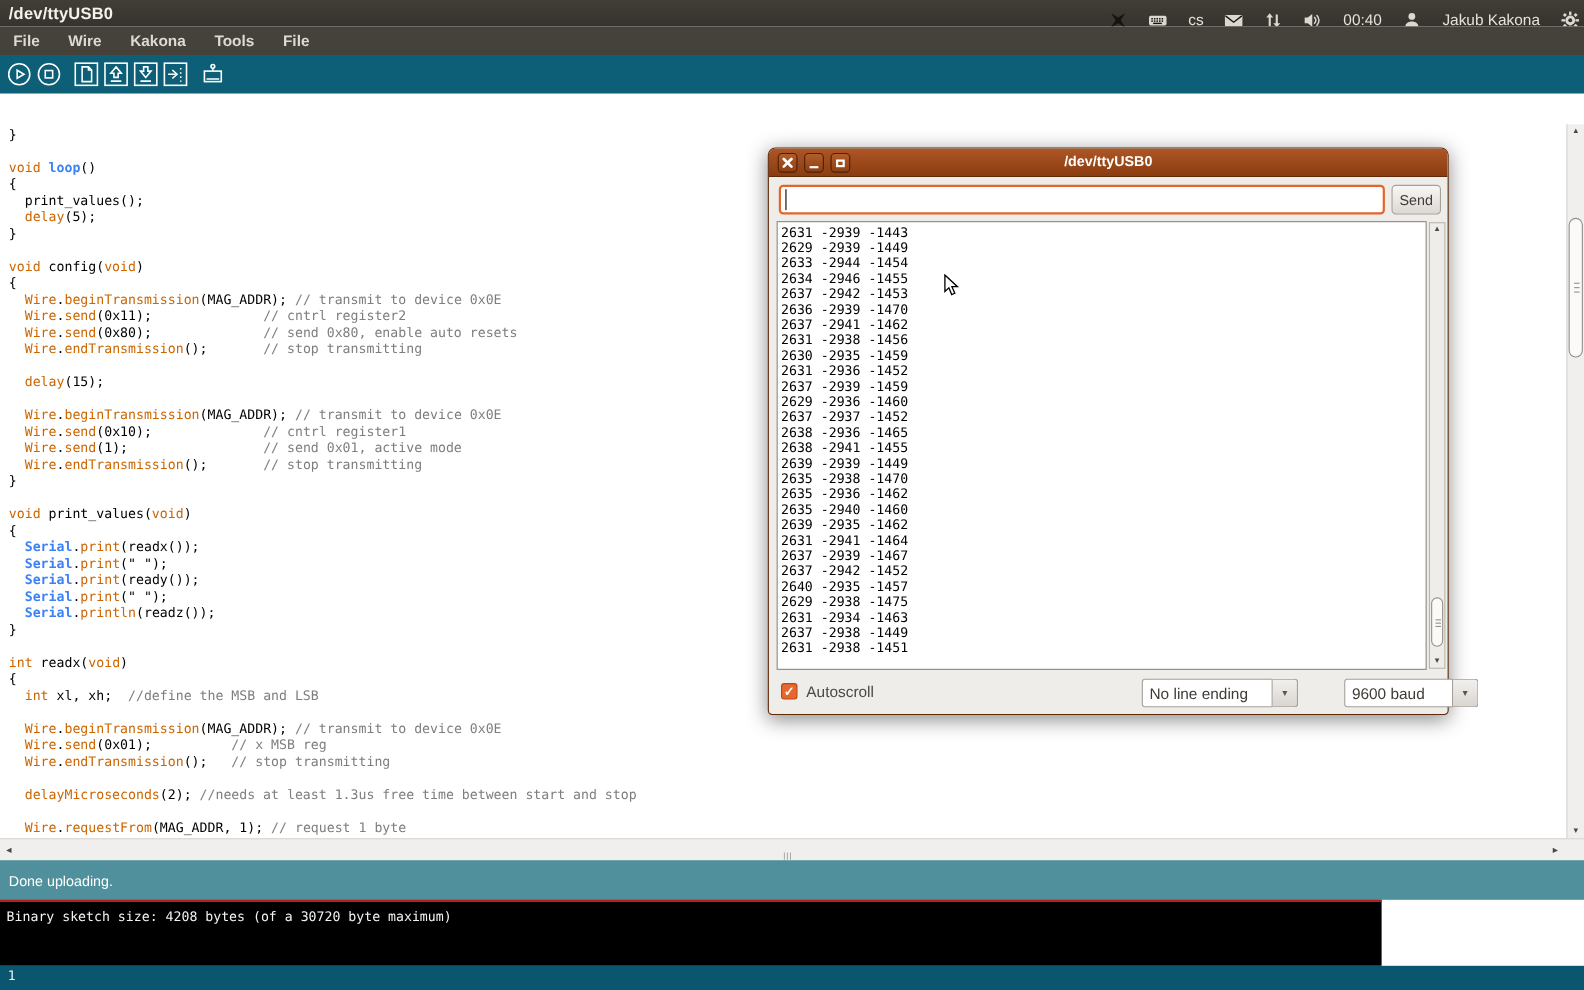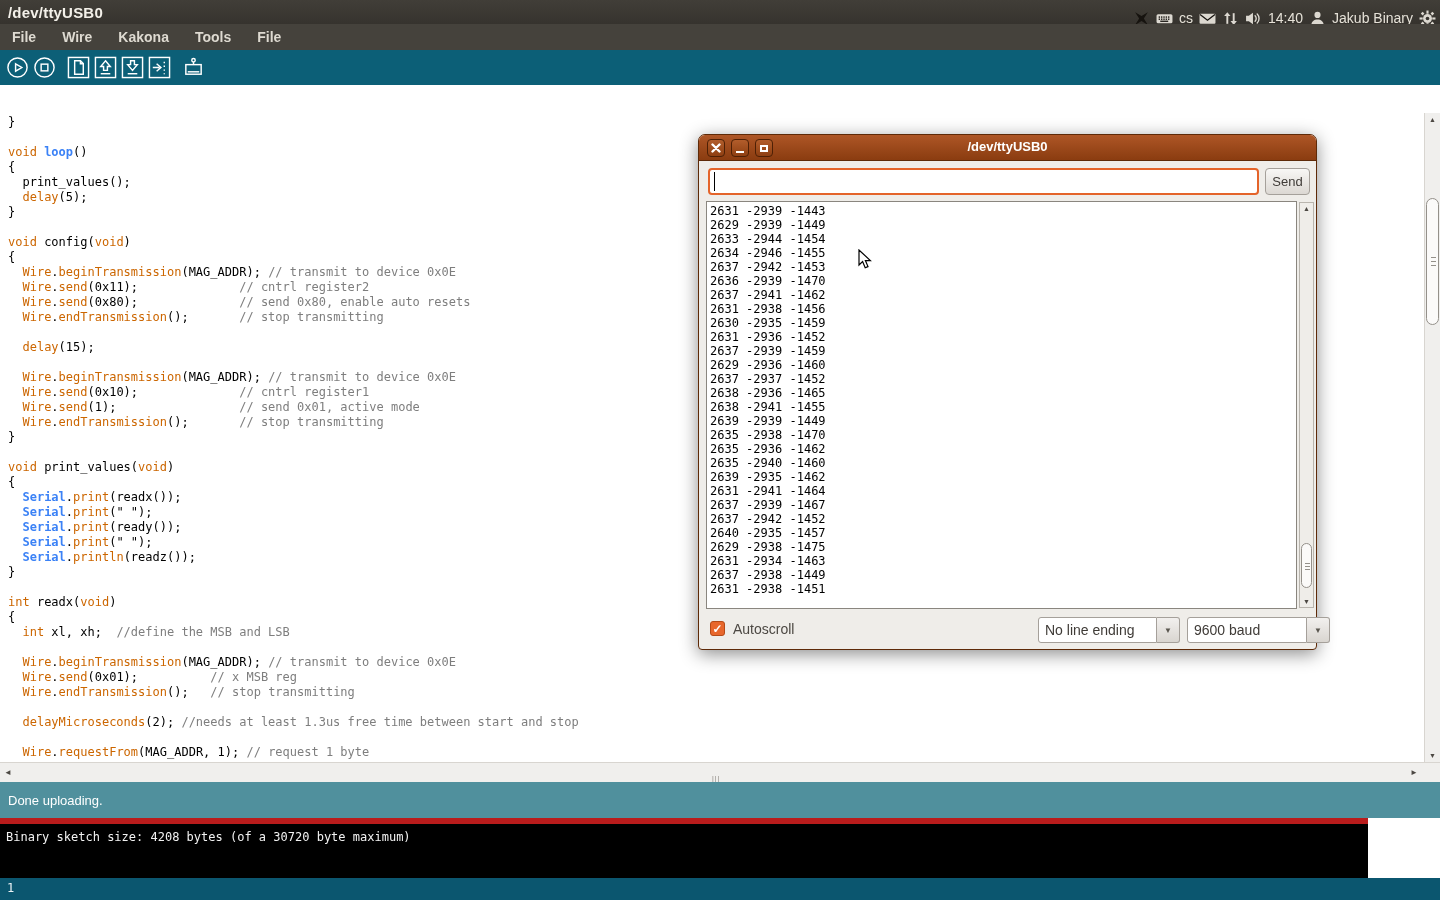--- a/index.html
+++ b/index.html
@@ -3,21 +3,21 @@
 <meta charset="utf-8">
 <style>
   * { margin:0; padding:0; box-sizing:border-box; }
   html,body { width:1440px; height:900px; overflow:hidden; background:#000; }
   #screen { position:relative; width:1440px; height:900px; font-family:"Liberation Sans", sans-serif; background:#fff; }
 
   
   #top-panel { position:absolute; left:0; top:0; width:1440px; height:24px;
     background:linear-gradient(#413E38,#36332E); display:flex; align-items:center; }
   #window-title { color:#F4F1EA; font-weight:bold; font-size:15px; padding-left:8px; letter-spacing:.2px; }
-  #tray { position:absolute; right:4px; top:0; height:36px; display:flex; align-items:center; gap:6px; }
+  #tray { position:absolute; right:4px; top:0; height:36px; display:flex; align-items:center; gap:19px; }
   .tray-text { color:#E6E2D8; font-size:14px; }
   .tray-icon { display:flex; align-items:center; }
 
   
   #menubar { position:absolute; left:0; top:24px; width:1440px; height:26px;
     background:#45423C; display:flex; align-items:center; gap:26px; padding-left:12px;font-weight:bold; }
   .menu-item { color:#DEDAD1; font-size:14px; }
 
   
   #toolbar { position:absolute; left:0; top:50px; width:1440px; height:35px;
@@ -51,21 +51,21 @@
 
   
   #h-scroll { position:absolute; left:0; top:762px; width:1440px; height:20px; background:#F0EFED; border-top:1px solid #D8D5D0; }
   .h-arrow { position:absolute; top:5px; font-size:8px; color:#4C4843; }
   #split-grip { position:absolute; left:712px; top:12px; width:9px; height:6px; color:#8A867F; font-size:7px; letter-spacing:1px; }
 
   
   #statusbar { position:absolute; left:0; top:782px; width:1440px; height:36px; background:#50909D;
     display:flex; align-items:center; }
   #status-msg { color:#ffffff; font-size:13px; padding-left:8px; }
-  #console { position:absolute; left:0; top:818px; width:1368px; height:60px; background:#000000; border-top:6px solid #b91c1c; }
+  #console { position:absolute; left:0; top:818px; width:1256px; height:60px; background:#000000; border-top:2px solid #b91c1c; }
   #console-text { color:#F2F2F2; font-family:"DejaVu Sans Mono", monospace; font-size:12px; padding:6px 0 0 6px; }
   #footer { position:absolute; left:0; top:878px; width:1440px; height:22px; background:#0B566F; }
   #line-number { color:#EAF2F5; font-family:"DejaVu Sans Mono", monospace; font-size:12px; padding:3px 0 0 7px; }
 
   
   #serial-window { position:absolute; left:698px; top:134px; width:619px; height:516px;
     background:#EFEDE9; border:1px solid #5E2A08; border-radius:7px 7px 4px 4px;
     box-shadow:0 4px 18px rgba(0,0,0,.45); }
   #sm-titlebar { position:absolute; left:0; top:0; width:100%; height:26px;
     background:linear-gradient(#AE5626,#8A3C10); border-radius:6px 6px 0 0; border-bottom:1px solid #5E2A08; }
@@ -93,21 +93,21 @@
   #sm-bottom { position:absolute; left:0; top:481px; width:100%; height:34px; }
   #sm-checkbox { position:absolute; left:11px; top:5px; width:15px; height:15px; background:#E8672C;
     border:1px solid #B54A17; border-radius:3px; color:#fff; font-size:12px; line-height:14px; text-align:center; font-weight:bold; }
   #sm-autoscroll-label { position:absolute; left:34px; top:5px; font-size:14px; color:#4C4843; }
   .dropdown { position:absolute; top:1px; height:26px; display:flex; }
   .dd-field { background:#FFFFFF; border:1px solid #A5A09A; border-radius:3px 0 0 3px; font-size:14px;
     color:#3F3B37; display:flex; align-items:center; padding-left:6px; }
   .dd-btn { width:23px; background:linear-gradient(#F2F0EE,#D9D5D0); border:1px solid #A5A09A; border-left:none;
     border-radius:0 3px 3px 0; display:flex; align-items:center; justify-content:center; color:#5A564F; font-size:8px; }
   #dd-line-ending { left:339px; } #dd-line-ending .dd-field { width:119px; }
-  #dd-baud { left:488px; } #dd-baud .dd-field { width:120px; }
+  #dd-baud { left:488px; } #dd-baud .dd-field { width:99px;margin-left:35px; }
 
   
   #input-caret { position:absolute; left:714px; top:172px; width:1px; height:19px; background:#000; }
   #mouse-cursor { position:absolute; left:858px; top:249px; }
 </style>
 </head>
 <body>
 
 <div id="screen">
 
@@ -156,28 +156,28 @@
         </span>
         <span class="tray-icon">
           <svg width="17" height="17" viewBox="0 0 16 16">
             <path d="M1 5.5h2.6L7.5 2.5v11L3.6 10.5H1z" fill="#DCD8D0"></path>
             <g fill="none" stroke="#DCD8D0" stroke-width="1.3" stroke-linecap="round">
               <path d="M9.5 5.5a3.5 3.5 0 0 1 0 5"></path>
               <path d="M11.5 3.8a6 6 0 0 1 0 8.4"></path>
             </g>
           </svg>
         </span>
-        <span class="tray-text">14:40</span>
+        <span class="tray-text">00:40</span>
         <span class="tray-icon">
           <svg width="17" height="17" viewBox="0 0 16 16">
             <circle cx="8" cy="4.6" r="2.9" fill="#DCD8D0"></circle>
             <path d="M2.3 14c0-3.2 2.5-5 5.7-5s5.7 1.8 5.7 5z" fill="#DCD8D0"></path>
           </svg>
         </span>
-        <span class="tray-text">Jakub Binary</span>
+        <span class="tray-text">Jakub Kakona</span>
         <span class="tray-icon">
           <svg width="17" height="17" viewBox="0 0 16 16">
             <g fill="#DCD8D0">
               <circle cx="8" cy="8" r="4.2"></circle>
               <g>
                 <rect x="7" y="0.5" width="2" height="3"></rect>
                 <rect x="7" y="12.5" width="2" height="3"></rect>
                 <rect x="0.5" y="7" width="3" height="2"></rect>
                 <rect x="12.5" y="7" width="3" height="2"></rect>
                 <rect x="2.2" y="2.2" width="2.4" height="2.4" transform="rotate(45 3.4 3.4)"></rect>

